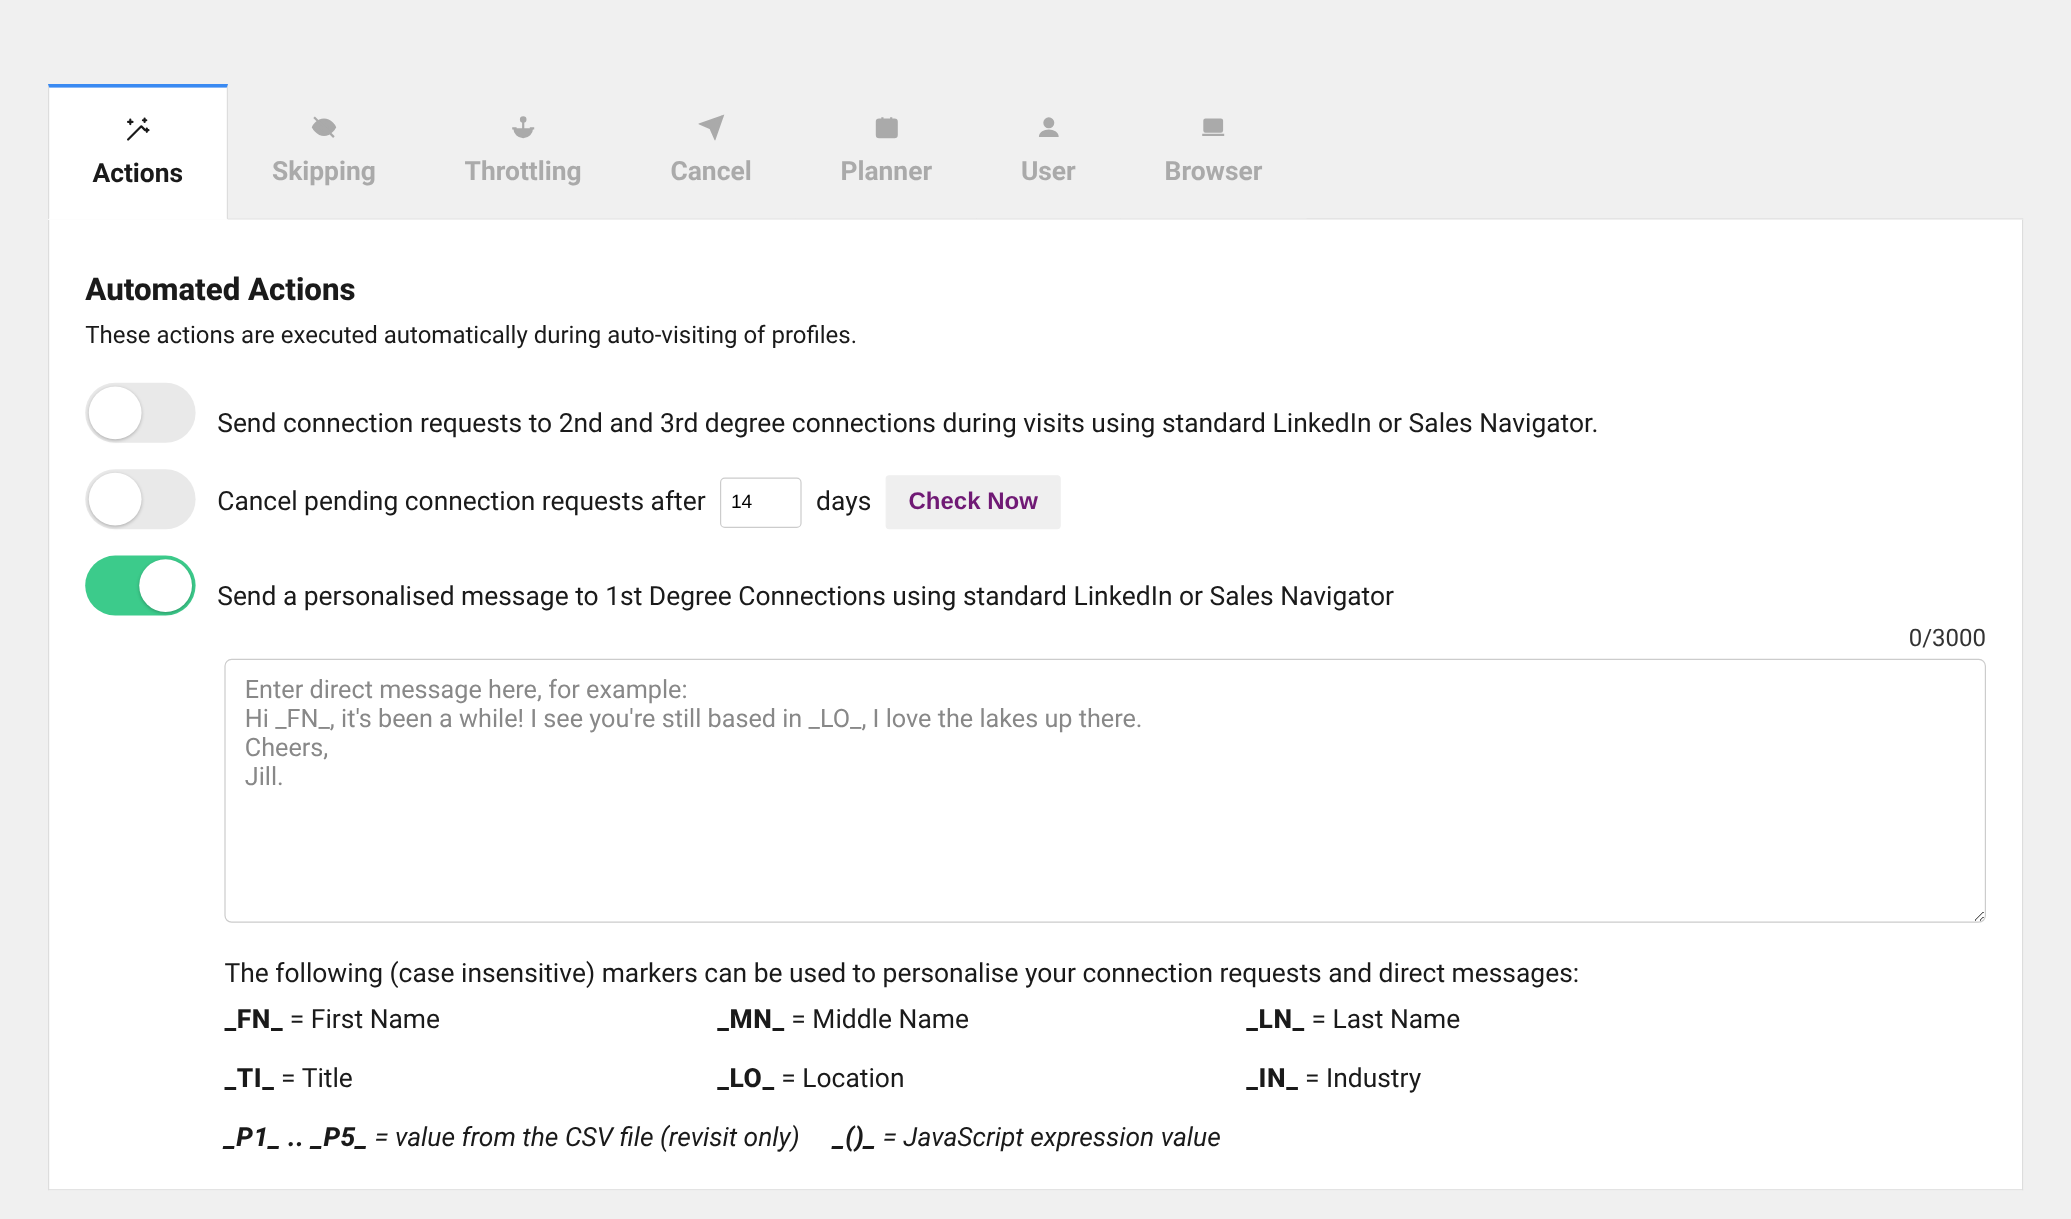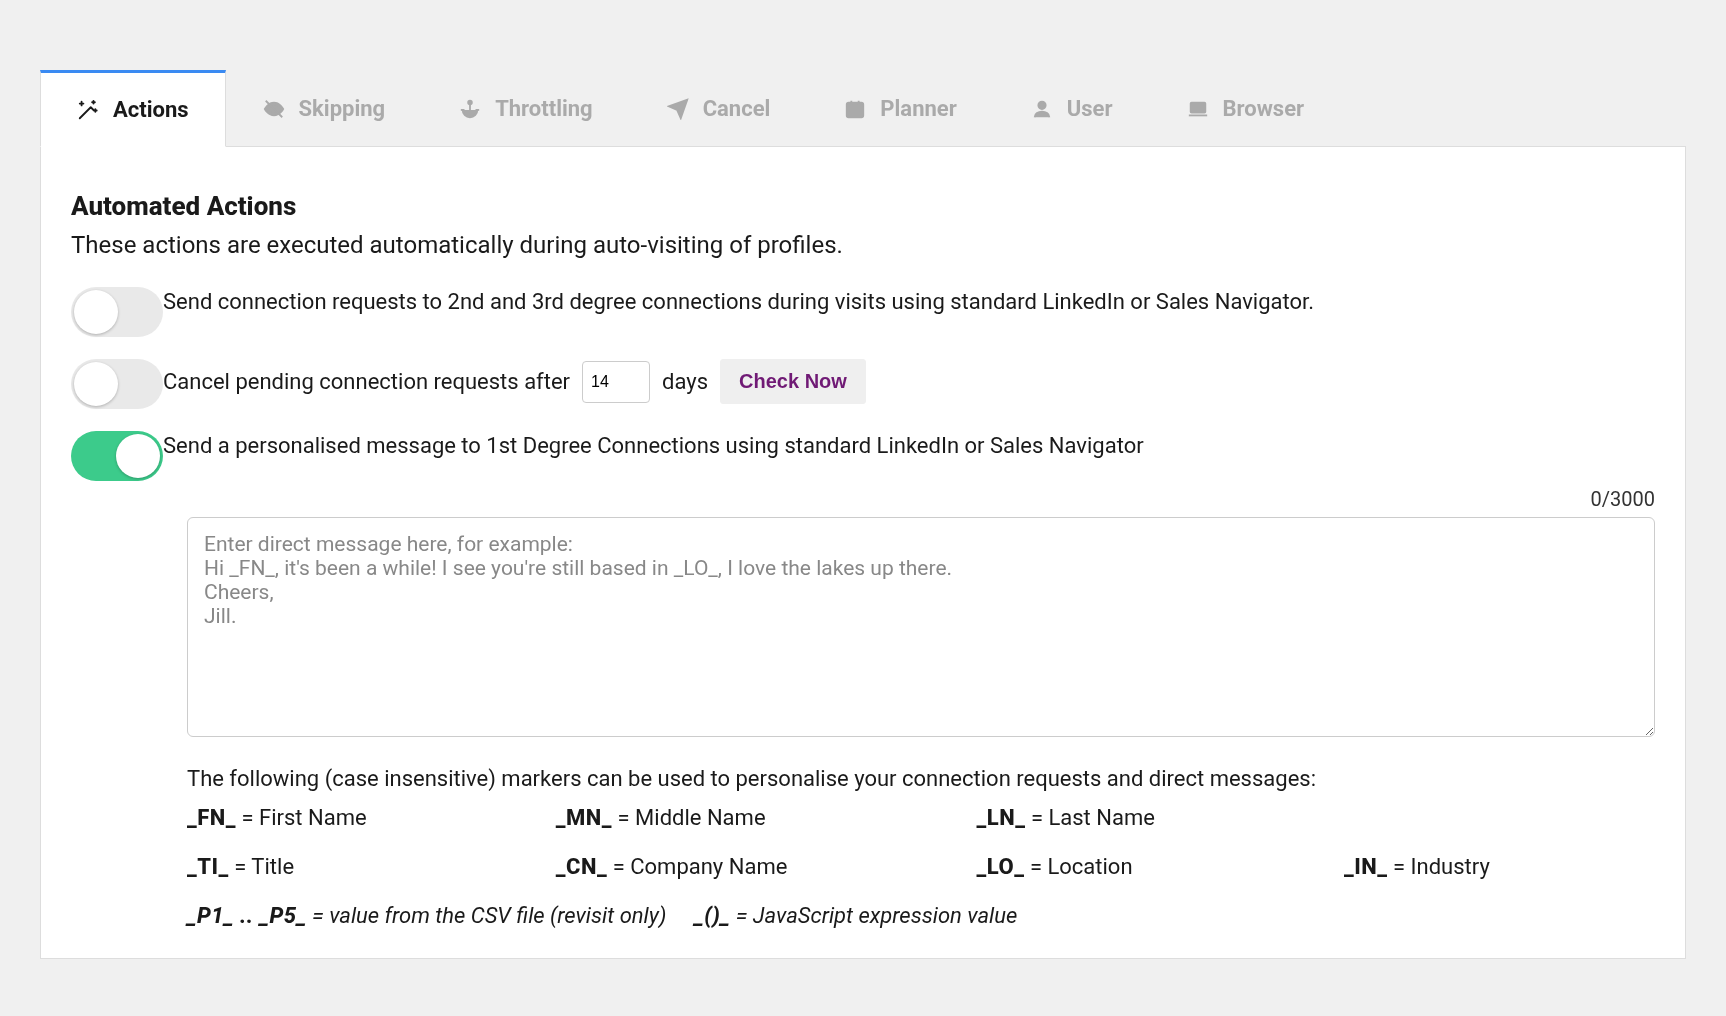--- a/index.html
+++ b/index.html
@@ -21,20 +21,21 @@
     align-items: center;
     gap: 14px;
     padding: 24px 36px;
     cursor: pointer;
     color: #aaa;
     font-weight: 700;
     font-size: 22px;
     background: #f0f0f0;
     border: 1px solid transparent;
     border-bottom: none;
+    flex-direction: column;
   }
   .tab.active {
     background: #fff;
     color: #1a1a1a;
     border: 1px solid #ddd;
     border-bottom: 1px solid #fff;
     border-top: 3px solid #3a8af2;
     margin-bottom: -1px;
   }
   .tab .icon { display: inline-flex; }
@@ -47,27 +48,27 @@
     border: 1px solid #ddd;
     border-top: none;
     padding: 44px 30px 30px 30px;
   }
   h2 {
     font-size: 26px;
     font-weight: 800;
     margin-bottom: 10px;
   }
   .subtitle {
-    font-size: 24px;
+    font-size: 20px;
     margin-bottom: 28px;
   }
   .row {
     display: flex;
-    align-items: flex-start;
-    gap: 0;
+    align-items: flex-end;
+    gap: 18px;
     margin-bottom: 22px;
   }
   .toggle {
     position: relative;
     width: 92px;
     height: 50px;
     border-radius: 999px;
     background: #e9e9e9;
     flex-shrink: 0;
     cursor: pointer;
@@ -261,21 +262,20 @@
 Cheers,
 Jill." style=""></textarea>
 
       <p class="markers-intro">The following (case insensitive) markers can be used to personalise your connection requests and direct messages:</p>
       <div class="markers-grid" id="markers-grid">
           <div class="marker-item"><span class="marker-key">_FN_</span> = First Name</div>
           <div class="marker-item"><span class="marker-key">_MN_</span> = Middle Name</div>
           <div class="marker-item"><span class="marker-key">_LN_</span> = Last Name</div>
           <div class="marker-item"></div>
           <div class="marker-item"><span class="marker-key">_TI_</span> = Title</div>
-          <div class="marker-item"><span class="marker-key">_CN_</span> = Company Name</div>
           <div class="marker-item"><span class="marker-key">_LO_</span> = Location</div>
           <div class="marker-item"><span class="marker-key">_IN_</span> = Industry</div>
           <div class="full-row">
             <span class="marker-item"><span class="marker-key">_P1_ .. _P5_</span> = value from the CSV file (revisit only)</span>
             <span class="marker-item"><span class="marker-key">_(<expr>)_</expr></span> = JavaScript expression value</span>
           </div>
         </div>
     </div>
   </div>
 

